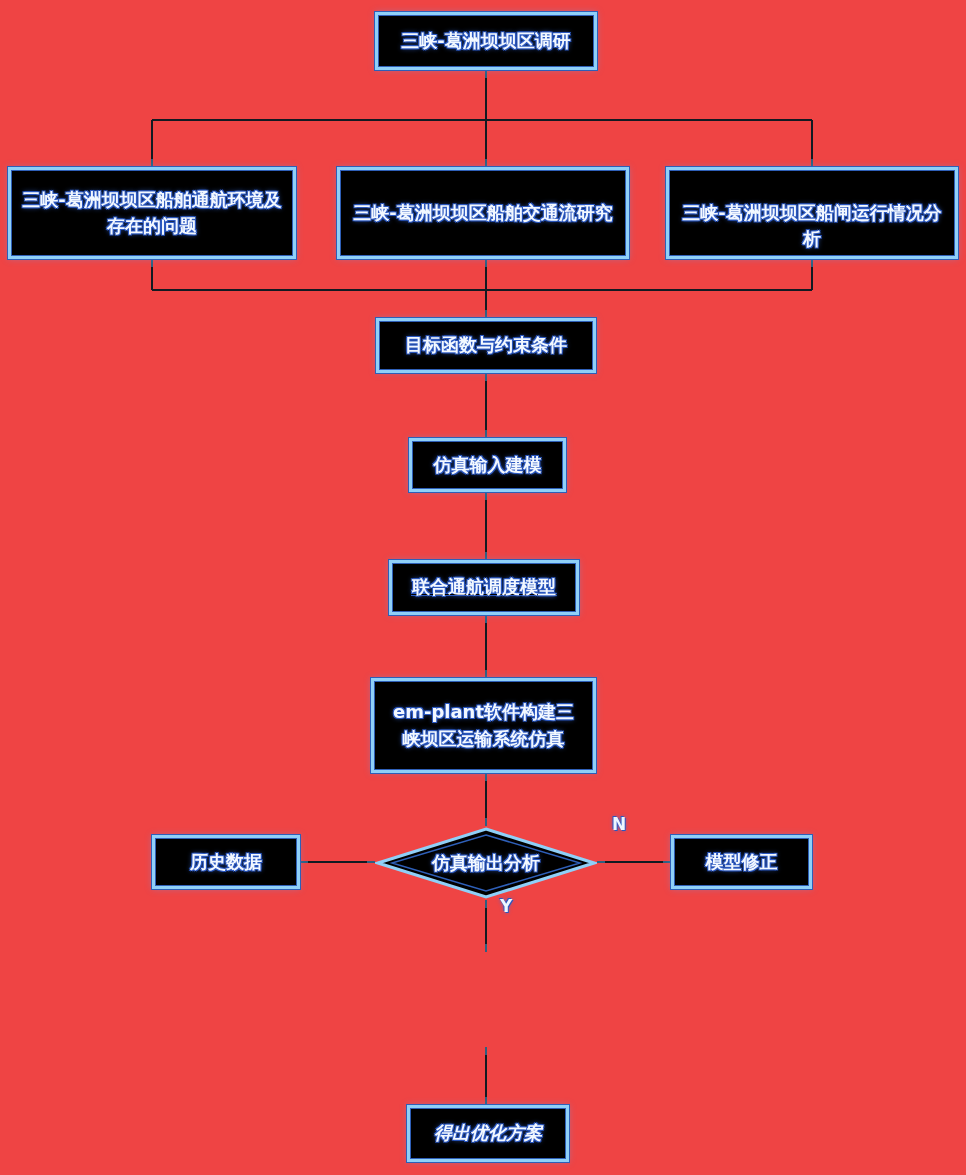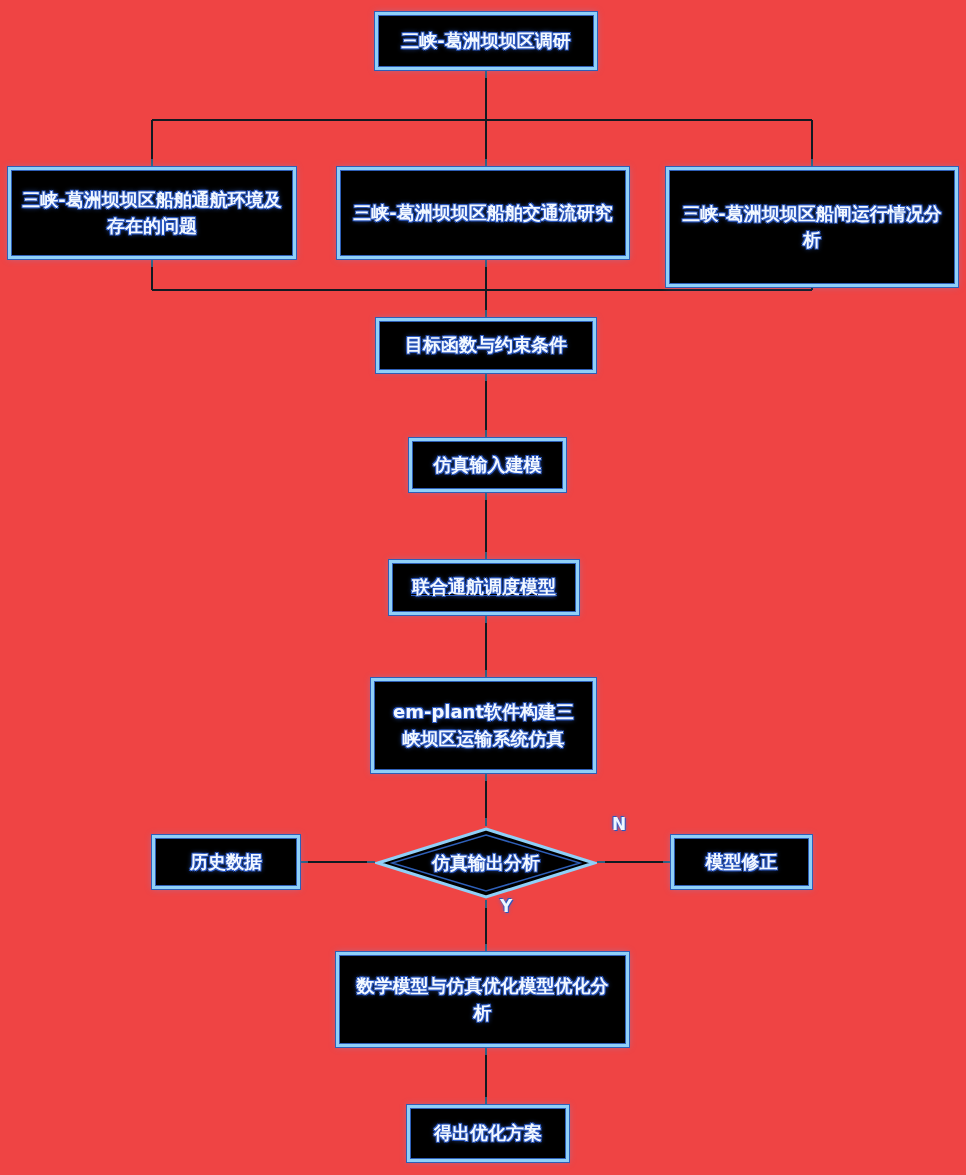--- a/index.html
+++ b/index.html
@@ -61,30 +61,30 @@
     z-index: 3;
     color: #eef6ff;
     font-weight: bold;
     font-size: 17px;
     text-shadow: 1px 1px 0 #2a57c0, -1px -1px 0 #2a57c0, 0 0 4px #3a6fe0;
   }
   
   #n-research      { left: 375px; top: 12px;   width: 222px; height: 58px; }
   #n-env           { left: 8px;   top: 167px;  width: 288px; height: 92px; }
   #n-traffic       { left: 337px; top: 167px;  width: 292px; height: 92px; }
-  #n-lock          { left: 666px; top: 167px;  width: 292px; height: 120px; }
+  #n-lock          { left: 666px; top: 167px;  width: 292px; height: 92px; align-items: flex-end; }
   #n-objective     { left: 376px; top: 318px;  width: 220px; height: 55px; }
   #n-siminput      { left: 409px; top: 438px;  width: 157px; height: 54px; }
   #n-jointmodel    { left: 389px; top: 560px;  width: 190px; height: 55px; text-decoration: underline; }
   #n-emplant       { left: 371px; top: 678px;  width: 225px; height: 95px; }
   #n-diamond       { left: 375px; top: 826px;  width: 222px; height: 74px; }
   #n-history       { left: 152px; top: 835px;  width: 148px; height: 54px; }
   #n-correction    { left: 671px; top: 835px;  width: 141px; height: 54px; }
   #n-optimization  { left: 336px; top: 952px;  width: 293px; height: 95px; }
-  #n-result        { left: 407px; top: 1105px; width: 162px; height: 57px; }
+  #n-result        { left: 407px; top: 1105px; width: 162px; height: 57px; font-style: italic; }
   #branch-no  { left: 612px; top: 814px; }
   #branch-yes { left: 500px; top: 896px; }
 </style>
 </head>
 <body>
 
 <div id="canvas">
 
   <svg id="connectors" width="966" height="1175" viewBox="0 0 966 1175">
 
@@ -143,23 +143,20 @@
   </div>
 
   <div class="node" id="n-history">
     <span class="node-label">历史数据</span>
   </div>
 
   <div class="node" id="n-correction">
     <span class="node-label">模型修正</span>
   </div>
 
-  <div class="node" id="n-optimization">
-    <span class="node-label">数学模型与仿真优化模型优化分析</span>
-  </div>
 
   <div class="node" id="n-result">
     <span class="node-label">得出优化方案</span>
   </div>
 
   <span class="branch-label" id="branch-no">N</span>
   <span class="branch-label" id="branch-yes">Y</span>
 
 </div>
 

